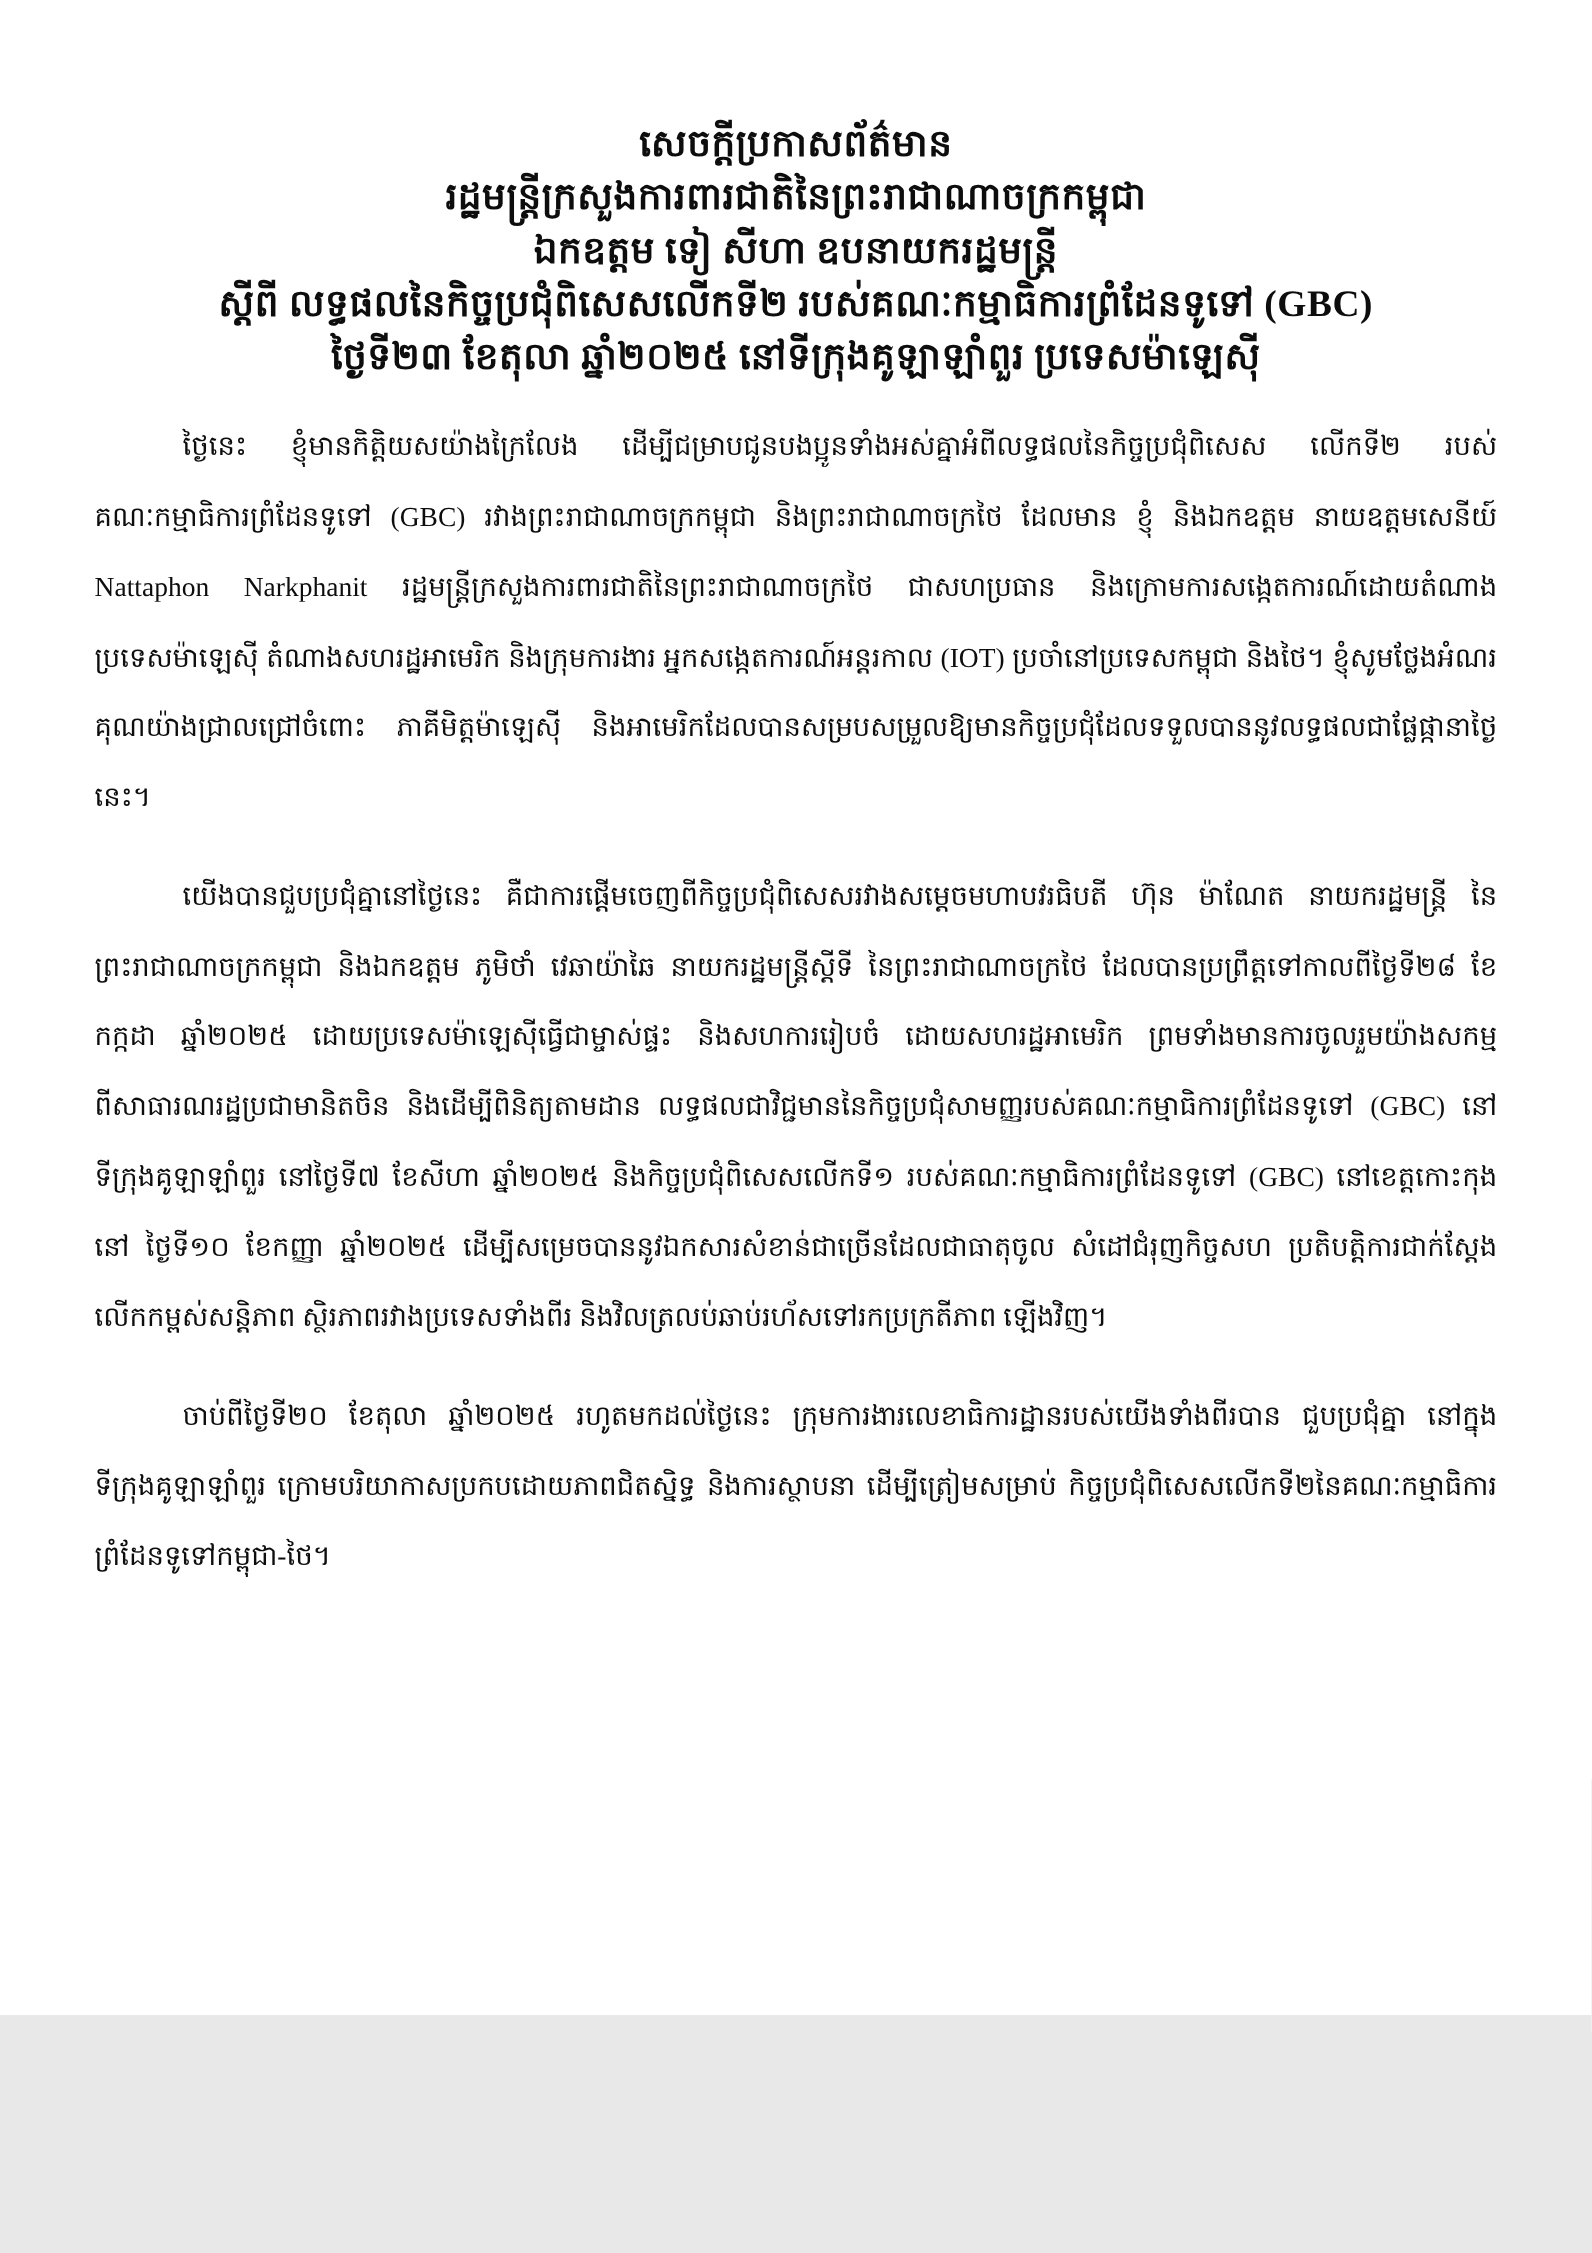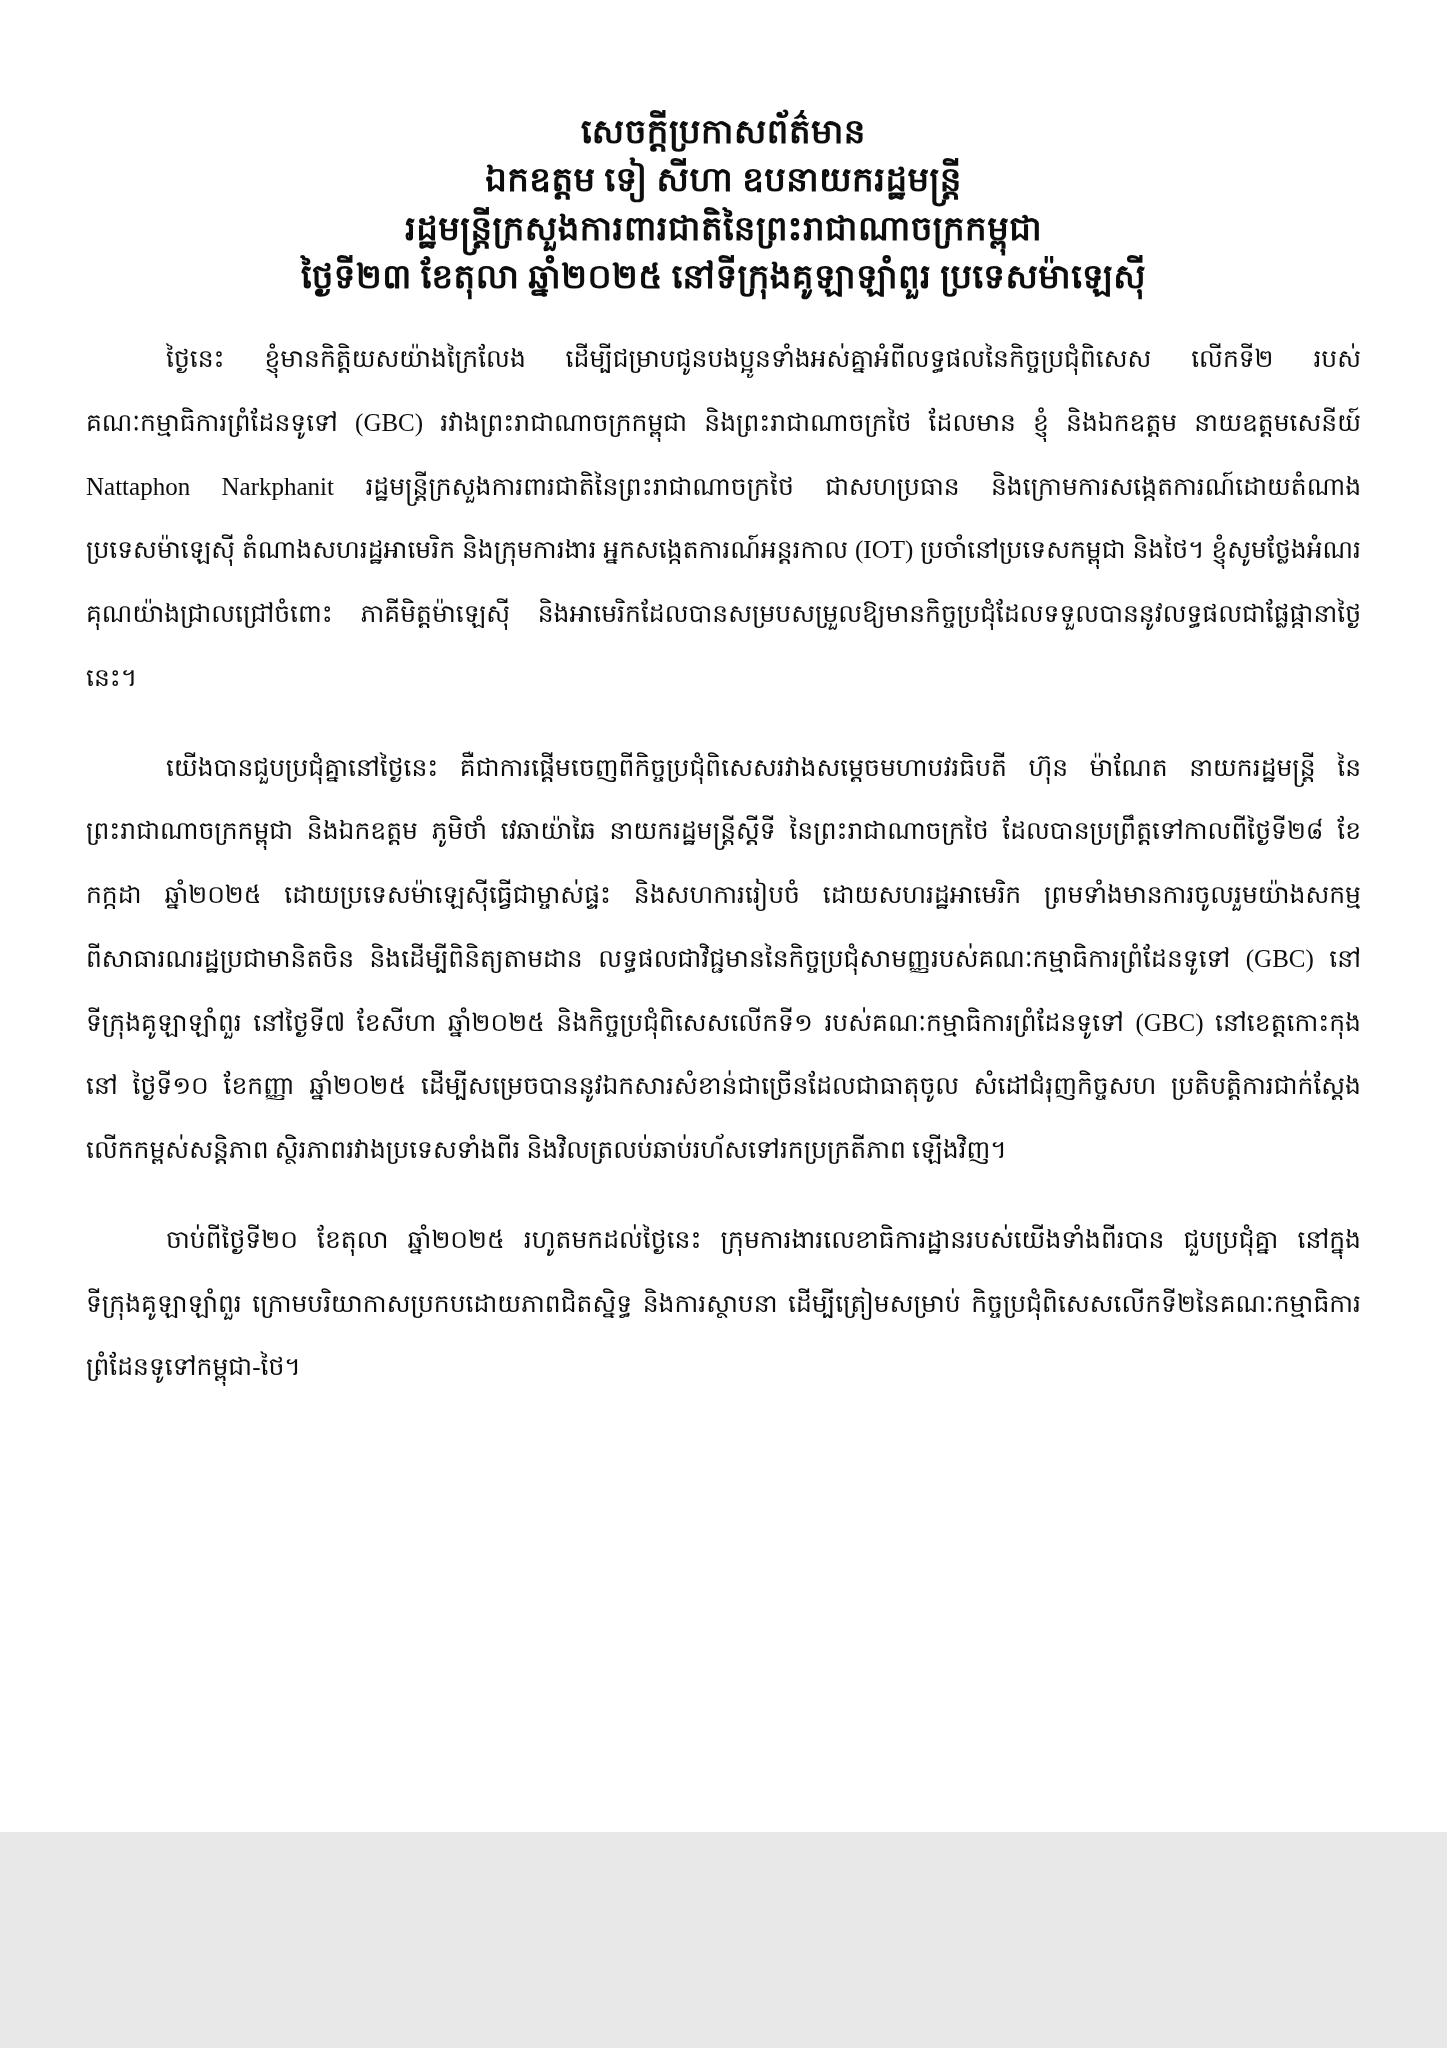--- a/index.html
+++ b/index.html
@@ -45,22 +45,23 @@
   }
   .para .bold { font-weight: normal; }
 </style>
 </head>
 <body>
 
 <div class="page">
 
   <header class="title-block">
     <div class="title-line">សេចក្តីប្រកាសព័ត៌មាន</div>
+    <div class="title-line">រដ្ឋមន្ត្រីក្រសួងការពារជាតិនៃព្រះរាជាណាចក្រកម្ពុជា</div>
     <div class="title-line">ឯកឧត្តម ទៀ សីហា ឧបនាយករដ្ឋមន្ត្រី</div>
-    <div class="title-line">រដ្ឋមន្ត្រីក្រសួងការពារជាតិនៃព្រះរាជាណាចក្រកម្ពុជា</div>
+    <div class="title-line">ស្តីពី លទ្ធផលនៃកិច្ចប្រជុំពិសេសលើកទី២ របស់គណៈកម្មាធិការព្រំដែនទូទៅ (GBC)</div>
     <div class="title-line">ថ្ងៃទី២៣ ខែតុលា ឆ្នាំ២០២៥ នៅទីក្រុងគូឡាឡាំពួរ ប្រទេសម៉ាឡេស៊ី</div>
   </header>
 
 
   <p class="para"><span>ថ្ងៃនេះ ខ្ញុំមានកិត្តិយសយ៉ាងក្រៃលែង ដើម្បីជម្រាបជូនបងប្អូនទាំងអស់គ្នាអំពីលទ្ធផលនៃកិច្ចប្រជុំពិសេស លើកទី២ របស់គណៈកម្មាធិការព្រំដែនទូទៅ (GBC) រវាងព្រះរាជាណាចក្រកម្ពុជា និងព្រះរាជាណាចក្រថៃ ដែលមាន ខ្ញុំ និងឯកឧត្តម នាយឧត្តមសេនីយ៍ Nattaphon Narkphanit រដ្ឋមន្ត្រីក្រសួងការពារជាតិនៃព្រះរាជាណាចក្រថៃ ជាសហប្រធាន និងក្រោមការសង្កេតការណ៍ដោយតំណាងប្រទេសម៉ាឡេស៊ី តំណាងសហរដ្ឋអាមេរិក និងក្រុមការងារ អ្នកសង្កេតការណ៍អន្តរកាល (IOT) ប្រចាំនៅប្រទេសកម្ពុជា និងថៃ។ ខ្ញុំសូមថ្លែងអំណរគុណយ៉ាងជ្រាលជ្រៅចំពោះ ភាគីមិត្តម៉ាឡេស៊ី និងអាមេរិកដែលបានសម្របសម្រួលឱ្យមានកិច្ចប្រជុំដែលទទួលបាននូវលទ្ធផលជាផ្លែផ្កានាថ្ងៃនេះ។</span></p>
 
   <p class="para"><span>យើងបានជួបប្រជុំគ្នានៅថ្ងៃនេះ គឺជាការផ្តើមចេញពីកិច្ចប្រជុំពិសេសរវាង</span><span class="bold">សម្តេចមហាបវរធិបតី ហ៊ុន ម៉ាណែត នាយករដ្ឋមន្ត្រី នៃព្រះរាជាណាចក្រកម្ពុជា និងឯកឧត្តម ភូមិថាំ វេឆាយ៉ាឆៃ នាយករដ្ឋមន្ត្រីស្តីទី នៃព្រះរាជាណាចក្រថៃ</span><span> ដែលបានប្រព្រឹត្តទៅកាលពីថ្ងៃទី២៨ ខែកក្កដា ឆ្នាំ២០២៥ ដោយប្រទេសម៉ាឡេស៊ីធ្វើជាម្ចាស់ផ្ទះ និងសហការរៀបចំ ដោយសហរដ្ឋអាមេរិក ព្រមទាំងមានការចូលរួមយ៉ាងសកម្មពីសាធារណរដ្ឋប្រជាមានិតចិន និងដើម្បីពិនិត្យតាមដាន លទ្ធផលជាវិជ្ជមាននៃកិច្ចប្រជុំសាមញ្ញរបស់គណៈកម្មាធិការព្រំដែនទូទៅ (GBC) នៅទីក្រុងគូឡាឡាំពួរ នៅថ្ងៃទី៧ ខែសីហា ឆ្នាំ២០២៥ និងកិច្ចប្រជុំពិសេសលើកទី១ របស់គណៈកម្មាធិការព្រំដែនទូទៅ (GBC) នៅខេត្តកោះកុង នៅ ថ្ងៃទី១០ ខែកញ្ញា ឆ្នាំ២០២៥ ដើម្បីសម្រេចបាននូវឯកសារសំខាន់ជាច្រើនដែលជាធាតុចូល សំដៅជំរុញកិច្ចសហ ប្រតិបត្តិការជាក់ស្តែង លើកកម្ពស់សន្តិភាព ស្ថិរភាពរវាងប្រទេសទាំងពីរ និងវិលត្រលប់ឆាប់រហ័សទៅរកប្រក្រតីភាព ឡើងវិញ។</span></p>
 
   <p class="para"><span>ចាប់ពីថ្ងៃទី២០ ខែតុលា ឆ្នាំ២០២៥ រហូតមកដល់ថ្ងៃនេះ ក្រុមការងារលេខាធិការដ្ឋានរបស់យើងទាំងពីរបាន ជួបប្រជុំគ្នា នៅក្នុងទីក្រុងគូឡាឡាំពួរ ក្រោមបរិយាកាសប្រកបដោយភាពជិតស្និទ្ធ និងការស្ថាបនា ដើម្បីត្រៀមសម្រាប់ កិច្ចប្រជុំពិសេសលើកទី២នៃគណៈកម្មាធិការព្រំដែនទូទៅកម្ពុជា-ថៃ។</span></p>
 

